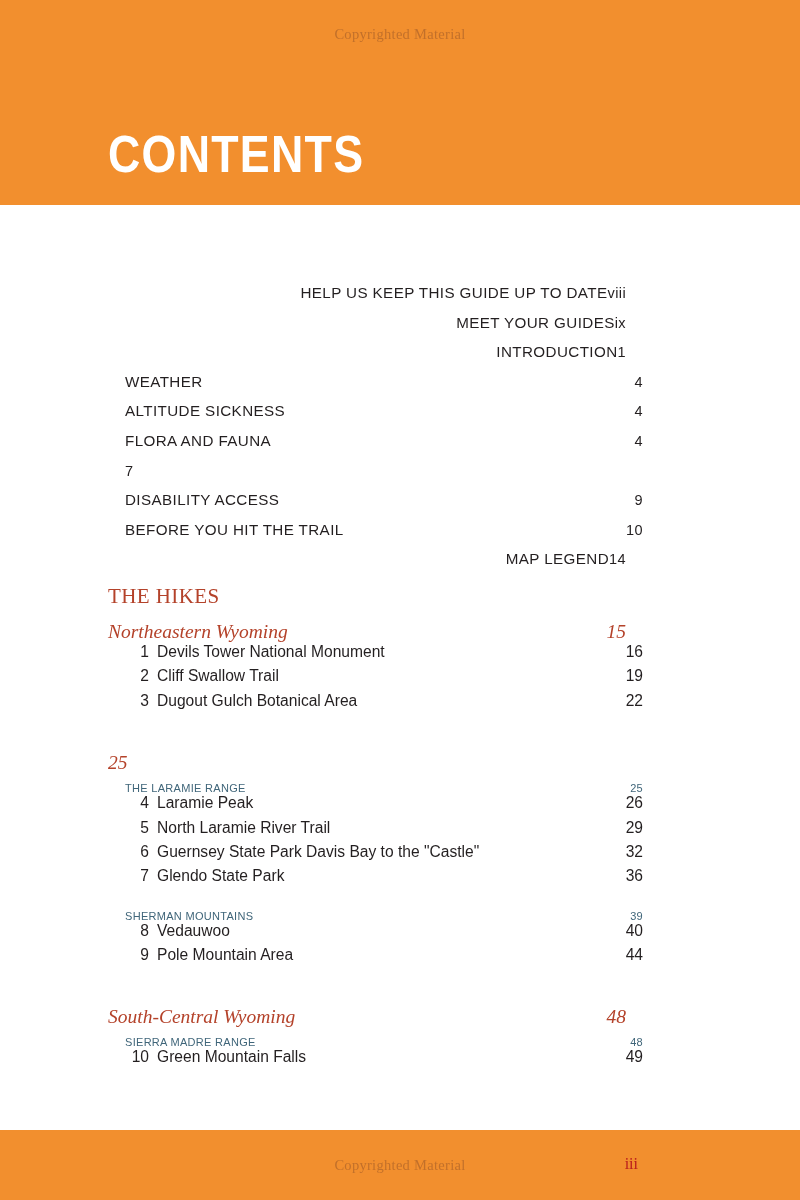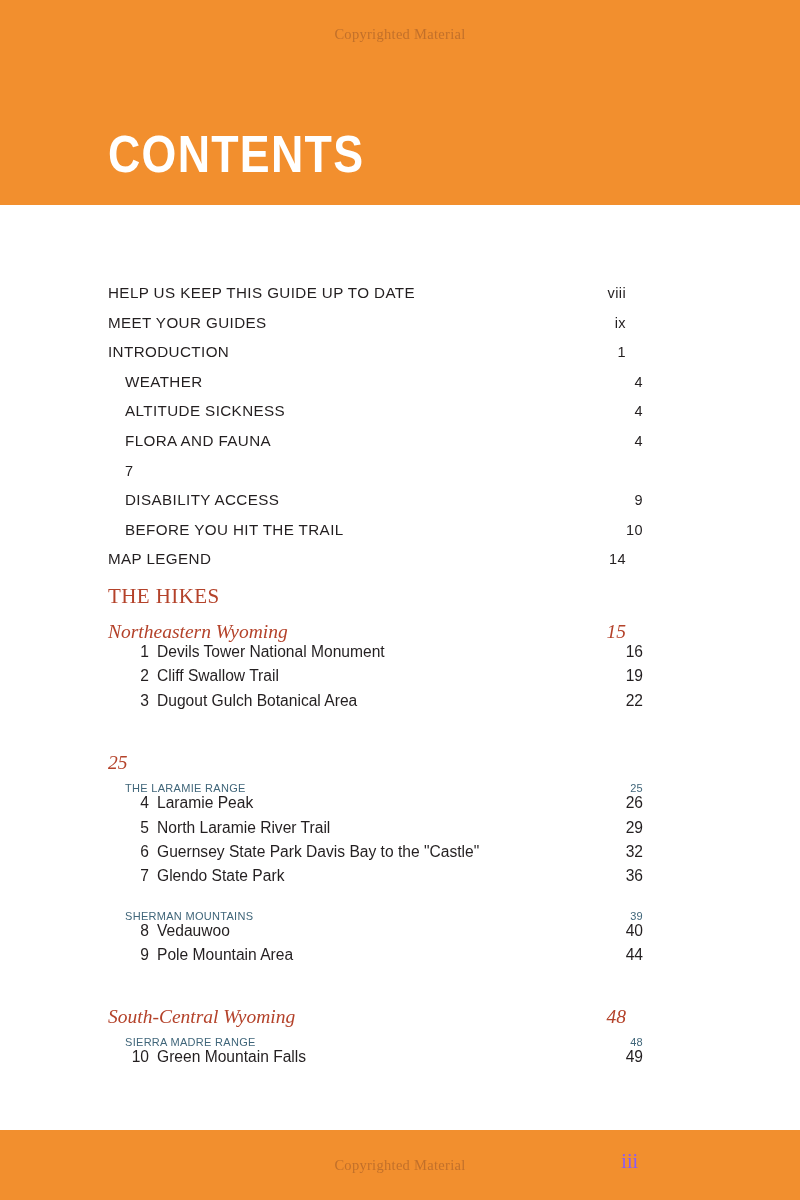--- a/index.html
+++ b/index.html
@@ -75,21 +75,21 @@
   }
 
   
   .fm {
     height: 29.6px;
     font-size: 15.2px;
     color: #231f20;
     letter-spacing: 0.4px;
   }
   .fm .page-no { font-size: 14.5px; margin-top: 27px; }
-  .fm.level1 { padding-left: 0px; }
+  .fm.level1 { padding-left: 0px; justify-content: flex-end; }
   .fm.level2 { padding-left: 17px; }
 
   
   .hikes-head {
     margin-top: 30px;
     font-family: "Liberation Serif", serif;
     font-size: 21px;
     color: #b4422a;
     letter-spacing: 0.4px;
   }
@@ -151,22 +151,22 @@
     text-align: center;
     color: #c2702a;
     font-size: 14.5px;
     letter-spacing: 0.3px;
     font-family: "Liberation Serif", serif;
   }
   .folio {
     position: absolute;
     bottom: 27px;
     right: 62px;
-    color: #8b5cf6;
-    font-size: 20px;
+    color: #b91c1c;
+    font-size: 16px;
     font-family: "Liberation Serif", serif;
   }
 </style>
 </head>
 <body>
 
 <div class="page">
 
   <div class="header-band"></div>
 

